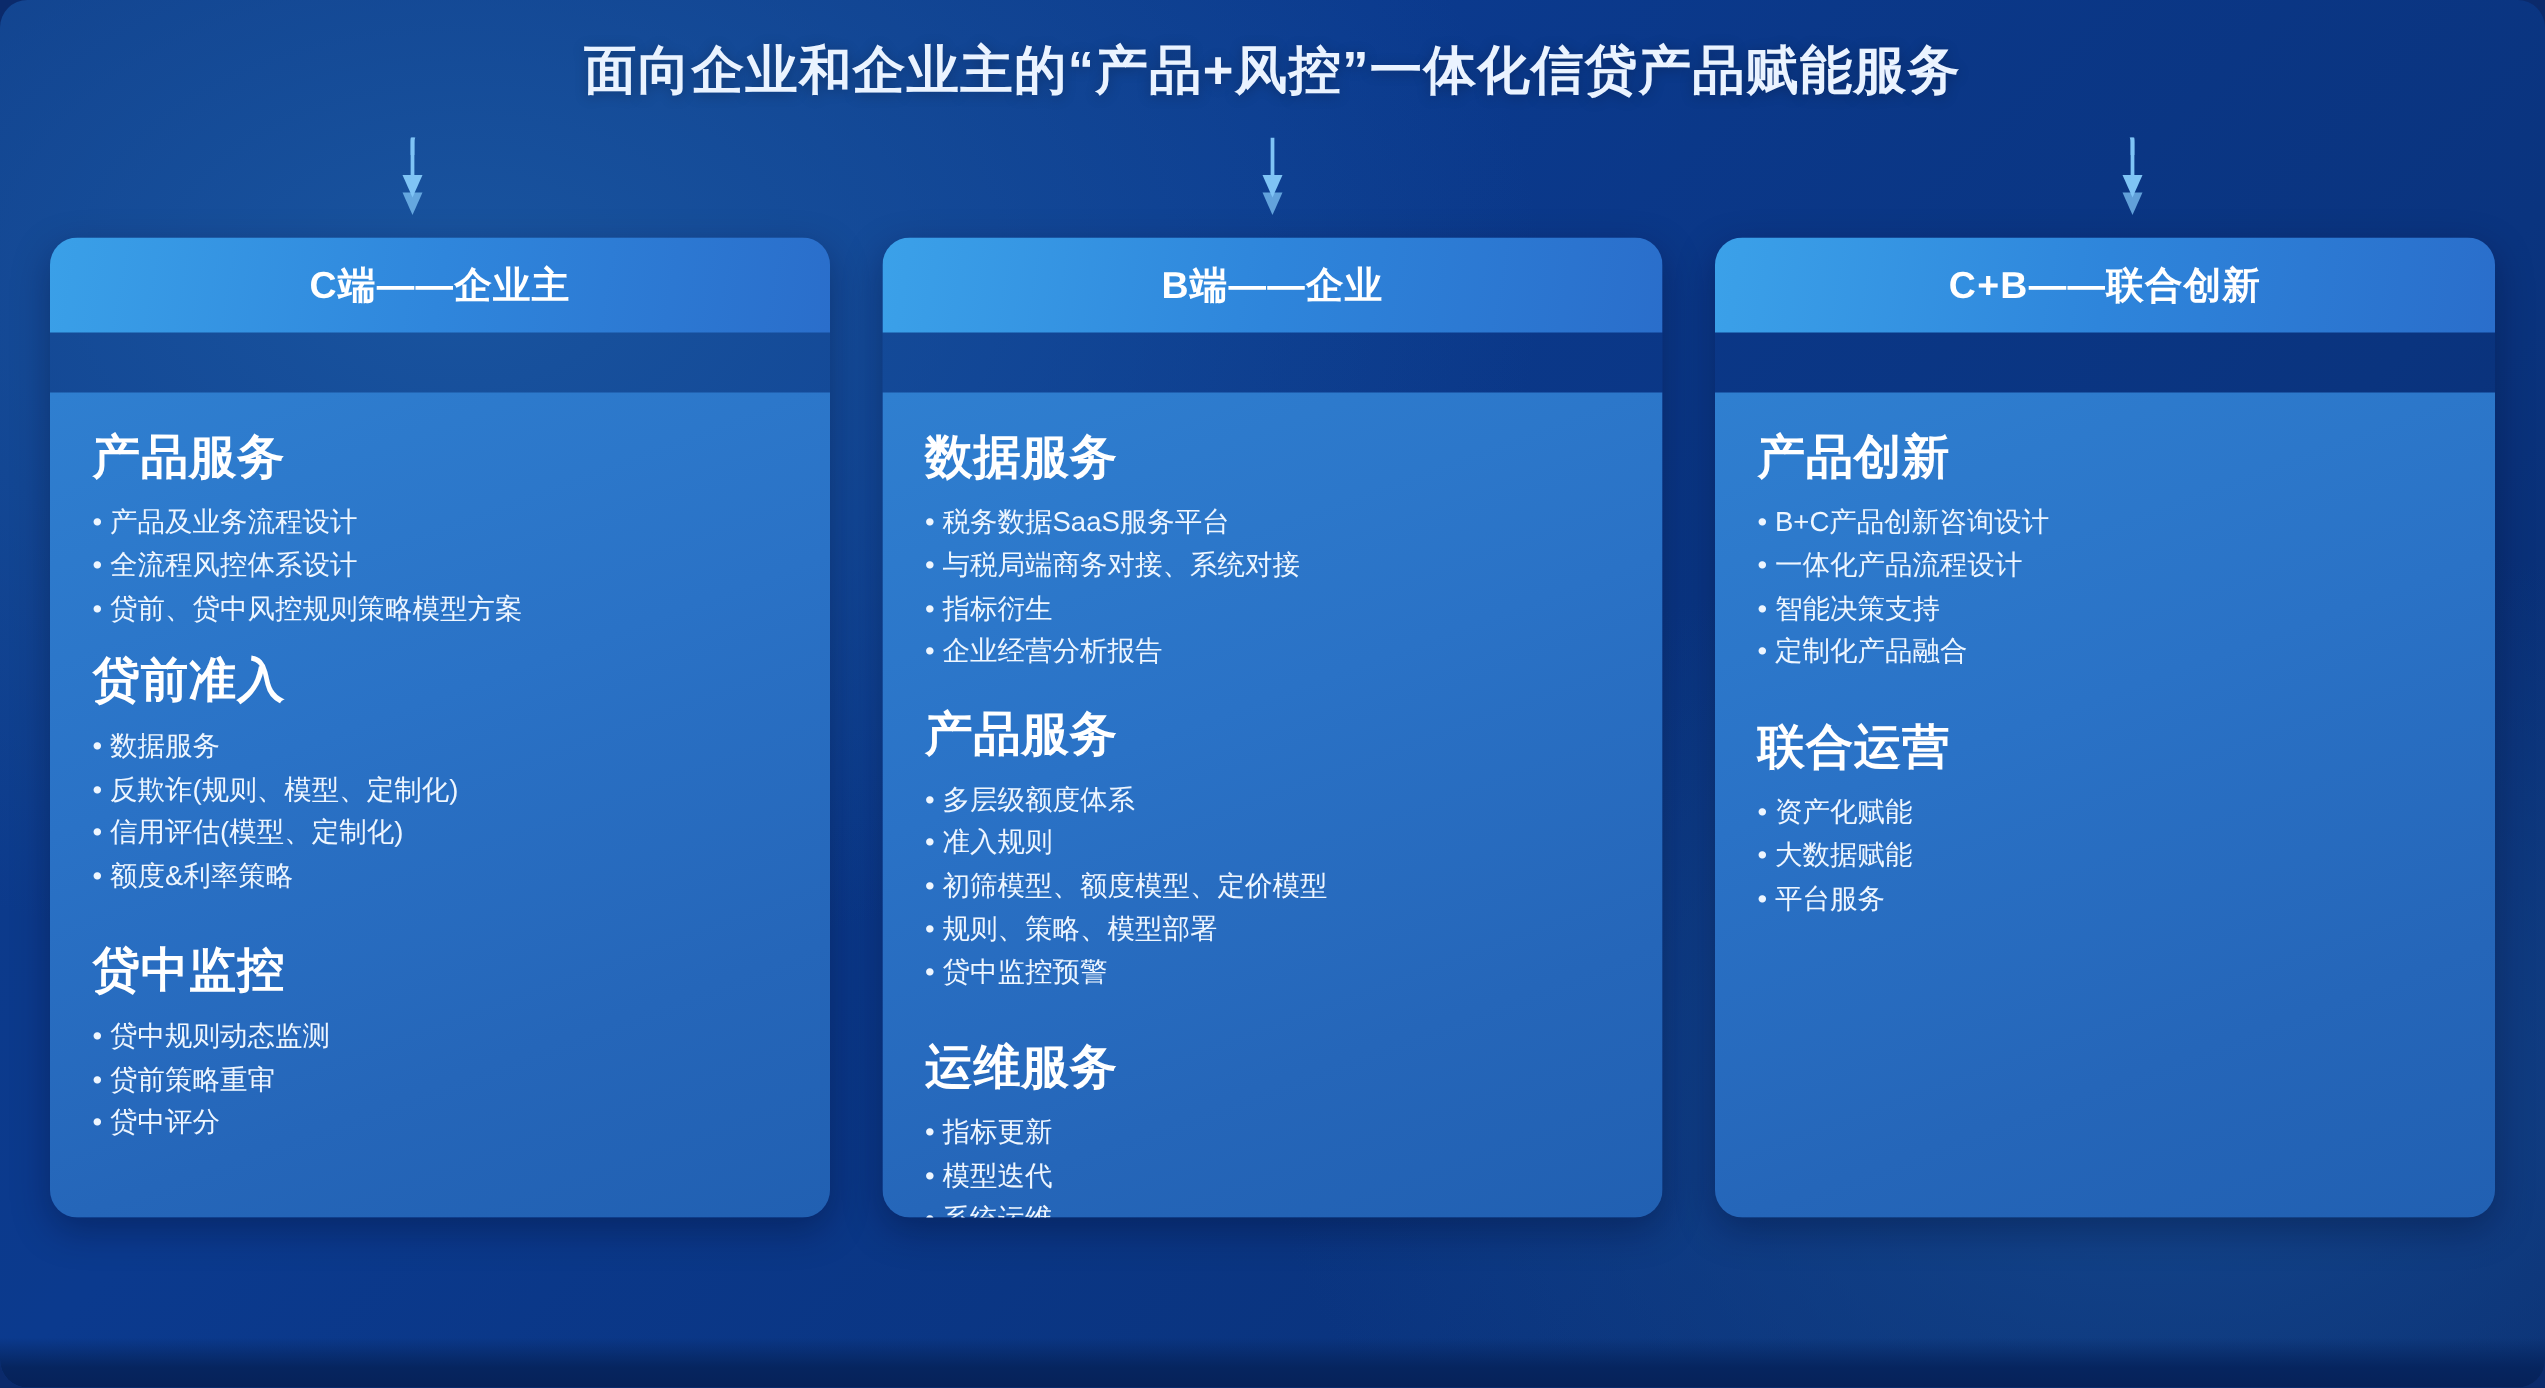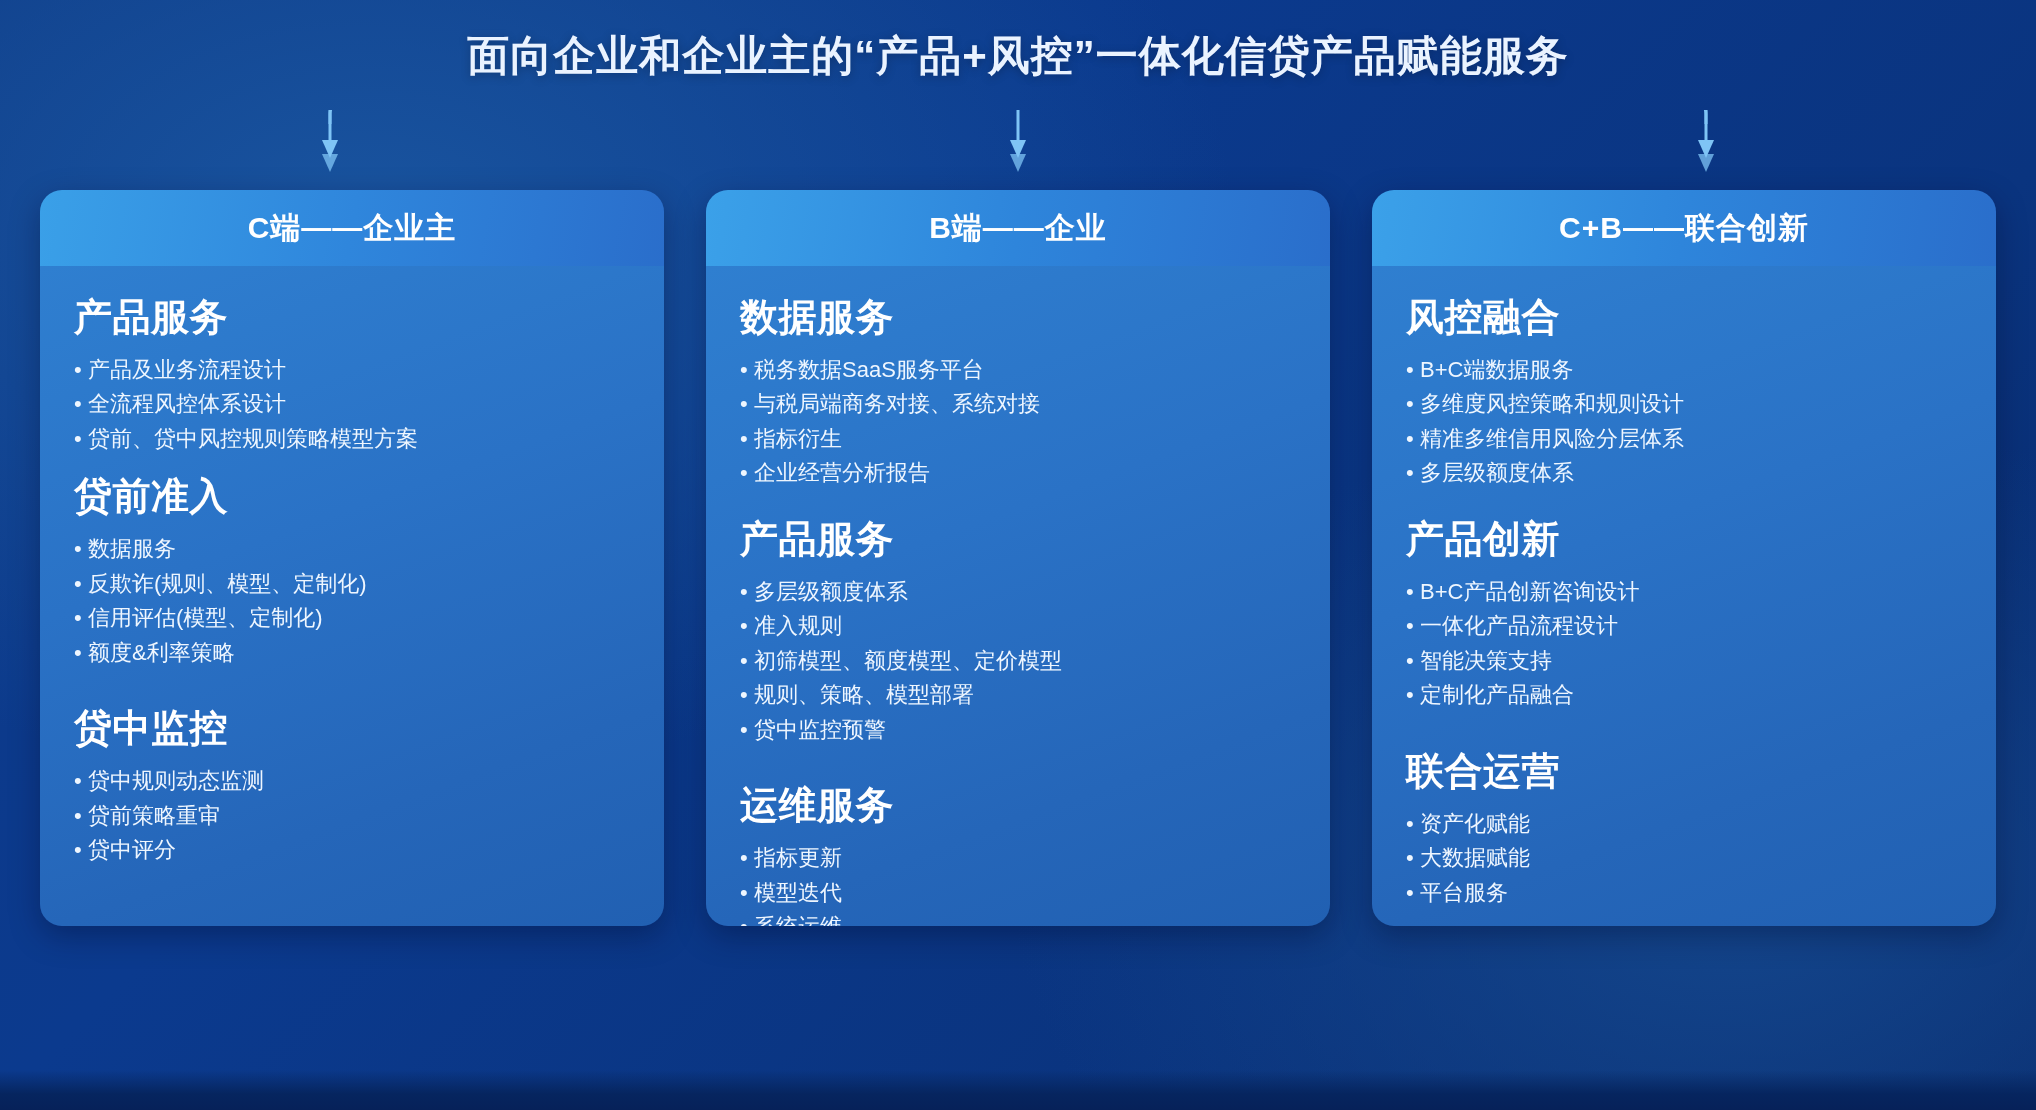--- a/index.html
+++ b/index.html
@@ -17,20 +17,21 @@
   .slide {
     position: relative;
     width: 2036px;
     height: 1110px;
     background:
       radial-gradient(ellipse 1400px 900px at 18% 20%, #19549f 0%, rgba(25,84,159,0) 62%),
       radial-gradient(ellipse 1200px 800px at 85% 80%, #14468c 0%, rgba(20,70,140,0) 60%),
       linear-gradient(135deg, #0e3a86 0%, #0b3a8e 35%, #0a347f 70%, #08296a 100%);
     box-sizing: border-box;
     overflow: hidden;
+    border-radius: 22px;
   }
 
   
   .title {
     position: absolute;
     top: 28px;
     left: 0;
     width: 100%;
     text-align: center;
     color: #eaf3ff;
@@ -61,20 +62,21 @@
     gap: 42px;
   }
 
   .card {
     width: 624px;
     border-radius: 22px;
     overflow: hidden;
     box-shadow: 0 10px 30px rgba(0, 10, 40, 0.35);
     display: flex;
     flex-direction: column;
+    gap: 48px;
   }
 
   .card-head {
     height: 76px;
     display: flex;
     align-items: center;
     justify-content: center;
     color: #ffffff;
     font-size: 30px;
     font-weight: bold;
@@ -233,29 +235,20 @@
           </ul>
         </div>
 
       </div>
     </div>
 
     <div class="card card-c col-c">
       <div class="card-head">C+B——联合创新</div>
       <div class="card-body">
 
-        <div class="group">
-          <div class="group-title">风控融合</div>
-          <ul class="bullets">
-            <li>B+C端数据服务</li>
-            <li>多维度风控策略和规则设计</li>
-            <li>精准多维信用风险分层体系</li>
-            <li>多层级额度体系</li>
-          </ul>
-        </div>
 
         <div class="group">
           <div class="group-title">产品创新</div>
           <ul class="bullets">
             <li>B+C产品创新咨询设计</li>
             <li>一体化产品流程设计</li>
             <li>智能决策支持</li>
             <li>定制化产品融合</li>
           </ul>
         </div>

